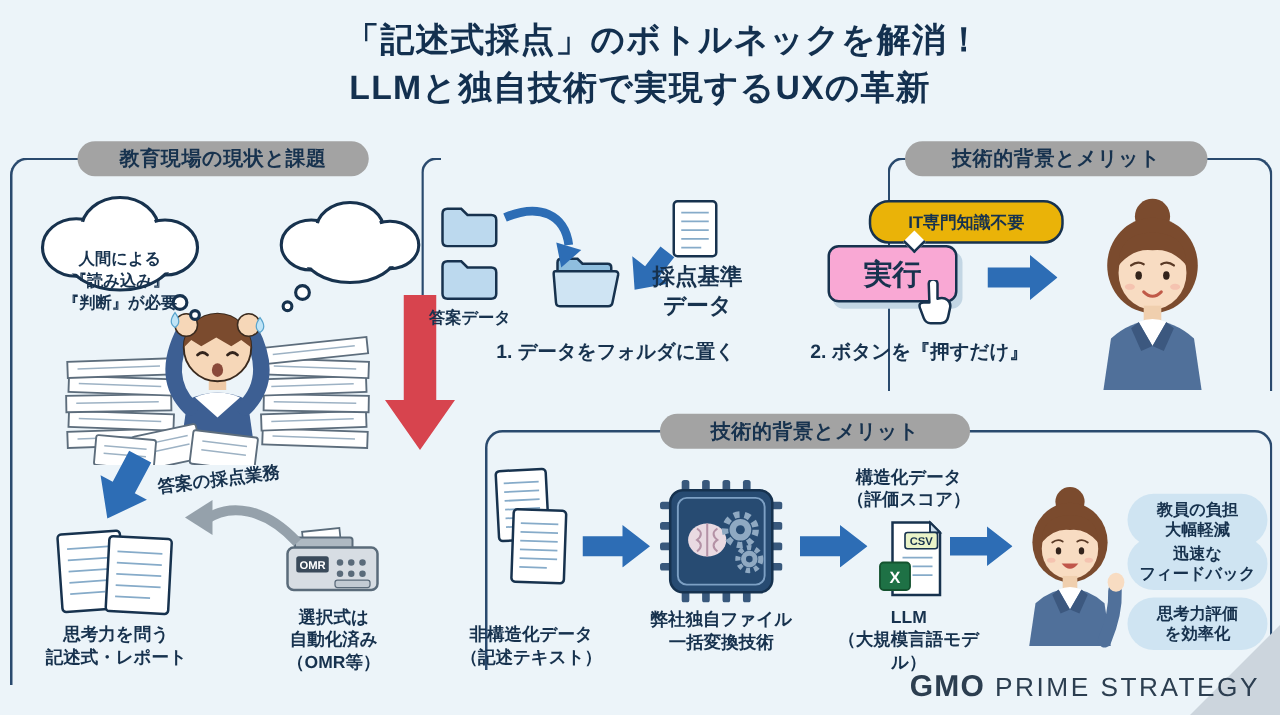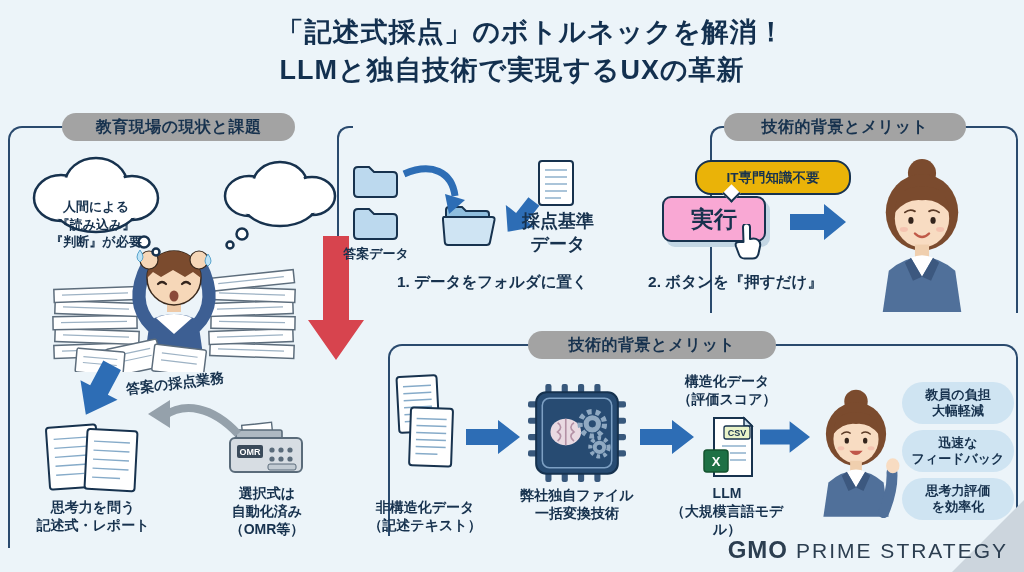--- a/index.html
+++ b/index.html
@@ -409,21 +409,21 @@
     <path d="M47 76 Q55 86 63 76 Z" fill="#c0564a"></path>
     <rect x="48" y="88" width="14" height="14" fill="#f0cfae"></rect>
     <path d="M16 155 L22 114 Q38 100 55 100 Q72 100 88 114 L94 155 Z" fill="#50709a"></path>
     <path d="M44 101 L55 120 L66 101 Q55 96 44 101 Z" fill="#ffffff"></path>
     <path d="M44 101 L55 120 L46 124 L38 106 Z" fill="#3c587f"></path>
     <path d="M66 101 L55 120 L64 124 L72 106 Z" fill="#3c587f"></path>
     <path d="M88 150 Q99 124 98 102" stroke="#50709a" stroke-width="13" fill="none" stroke-linecap="round"></path>
     <ellipse cx="99" cy="94" rx="8" ry="9" fill="#f8dcc2"></ellipse>
   </svg>
 
-  <div class="benefit" style="top:382px;">教員の負担
+  <div class="benefit" style="top:395px;">教員の負担
 大幅軽減</div>
   <div class="benefit" style="top:430px;">迅速な
 フィードバック</div>
   <div class="benefit" style="top:478px;">思考力評価
 を効率化</div>
 
   <div class="corner-fold"></div>
   <div class="logo">
     <span class="gmo">GMO</span>
     <span class="rest">PRIME STRATEGY</span>

